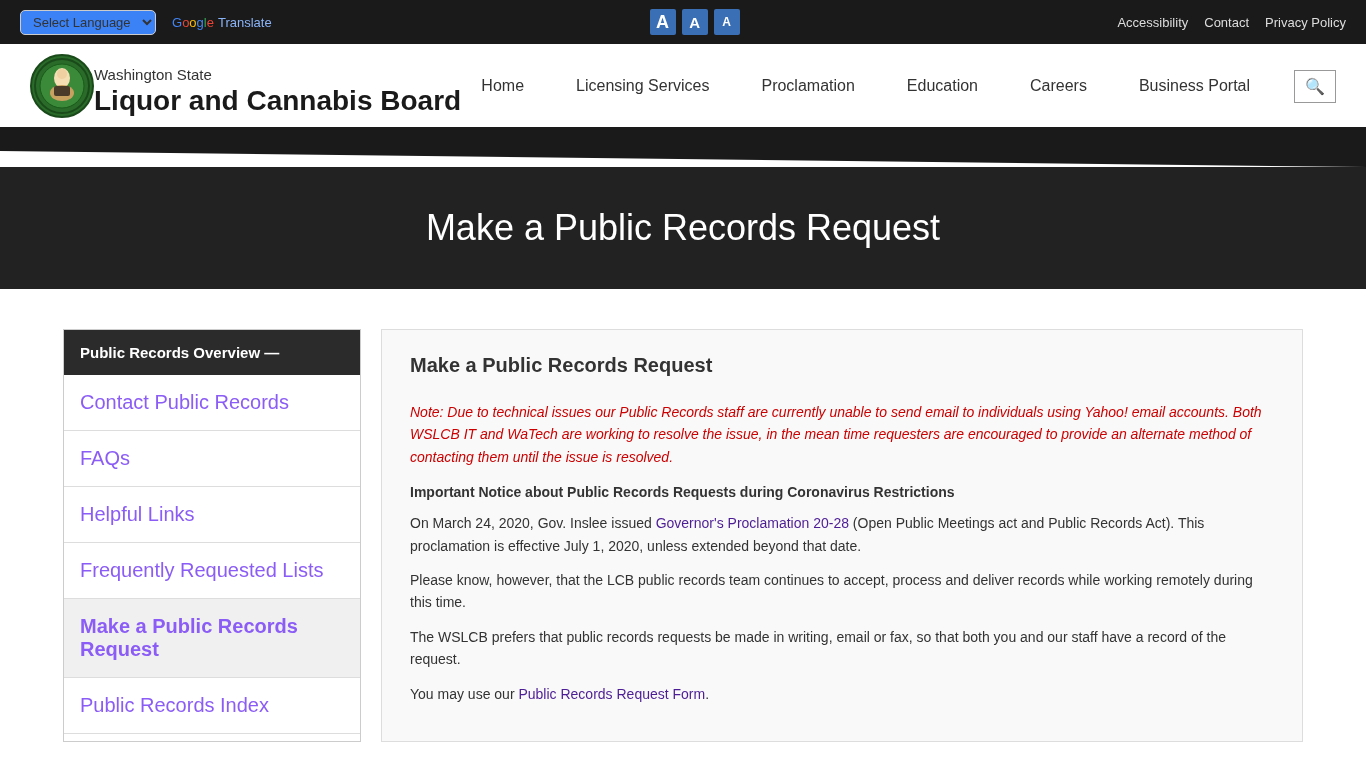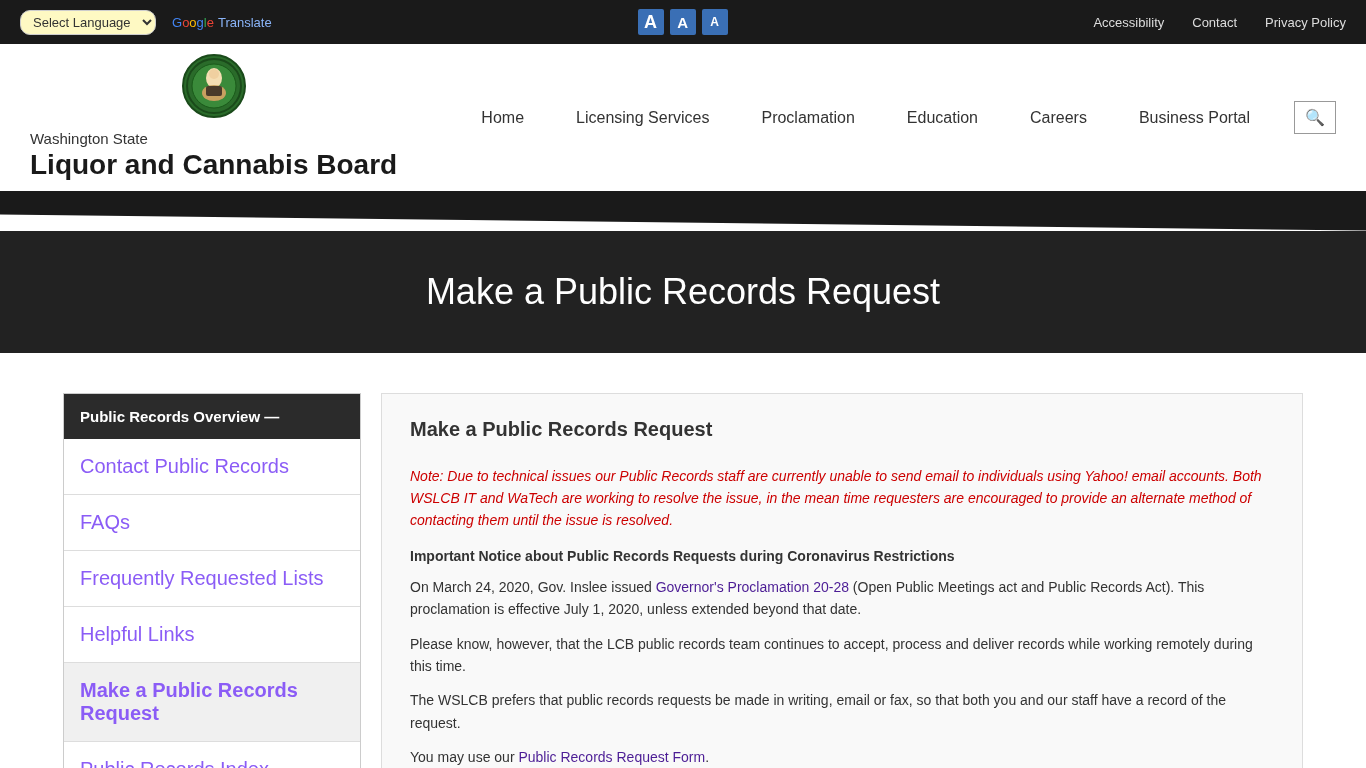--- a/index.html
+++ b/index.html
@@ -13,27 +13,27 @@
       justify-content: space-between;
       padding: 6px 20px;
       min-height: 44px;
     }
     .top-bar-left {
       display: flex;
       align-items: center;
       gap: 16px;
     }
     .language-select {
-      background: #fef9c3;
+      background: #3b82f6;
       border: 1px solid #ccc;
       padding: 3px 8px;
       font-size: 13px;
       color: #333;
       cursor: pointer;
-      border-radius: 10px;
+      border-radius: 5px;
     }
     .google-translate {
       display: flex;
       align-items: center;
       gap: 4px;
     }
     .google-text-g { color: #4285f4; }
     .google-text-o1 { color: #ea4335; }
     .google-text-o2 { color: #fbbc05; }
     .google-text-g2 { color: #4285f4; }
@@ -57,43 +57,42 @@
       display: flex;
       align-items: center;
       justify-content: center;
     }
     .font-size-btn.large { font-size: 18px; }
     .font-size-btn.medium { font-size: 15px; }
     .font-size-btn.small { font-size: 12px; }
     .top-bar-right {
       display: flex;
       align-items: center;
-      gap: 28px;
+      gap: 16px;
     }
     .top-bar-right a {
       color: #ddd;
       text-decoration: none;
       font-size: 13px;
     }
 
     
     .header {
       background: #fff;
       display: flex;
       align-items: center;
       justify-content: space-between;
       padding: 10px 30px;
       border-bottom: 1px solid #eee;
       position: relative;
     }
     .logo-area {
       display: flex;
-      align-items: center;
-      gap: 12px;
-      flex-direction: column;
+      align-items: flex-end;
+      gap: 0;
     }
     .logo-circle {
       width: 64px;
       height: 64px;
       border-radius: 50%;
       background: #2a6b2a;
       display: flex;
       align-items: center;
       justify-content: center;
       overflow: hidden;
@@ -292,22 +291,22 @@
 <div class="page-banner">
   <h1>Make a Public Records Request</h1>
 </div>
 
 <div class="content-area">
 
   <aside class="sidebar">
     <div class="sidebar-header">Public Records Overview —</div>
     <a class="sidebar-item" href="#">Contact Public Records</a>
     <a class="sidebar-item" href="#">FAQs</a>
+    <a class="sidebar-item" href="#">Helpful Links</a>
     <a class="sidebar-item" href="#">Frequently Requested Lists</a>
-    <a class="sidebar-item" href="#">Helpful Links</a>
     <a class="sidebar-item active" href="#">Make a Public Records Request</a>
     <a class="sidebar-item" href="#">Public Records Index</a>
   </aside>
 
   <main class="main-content">
     <div class="main-content-inner">
       <h2>Make a Public Records Request</h2>
 
       <p class="notice-red">Note: Due to technical issues our Public Records staff are currently unable to send email to individuals using Yahoo! email accounts. Both WSLCB IT and WaTech are working to resolve the issue, in the mean time requesters are encouraged to provide an alternate method of contacting them until the issue is resolved.</p>
 

